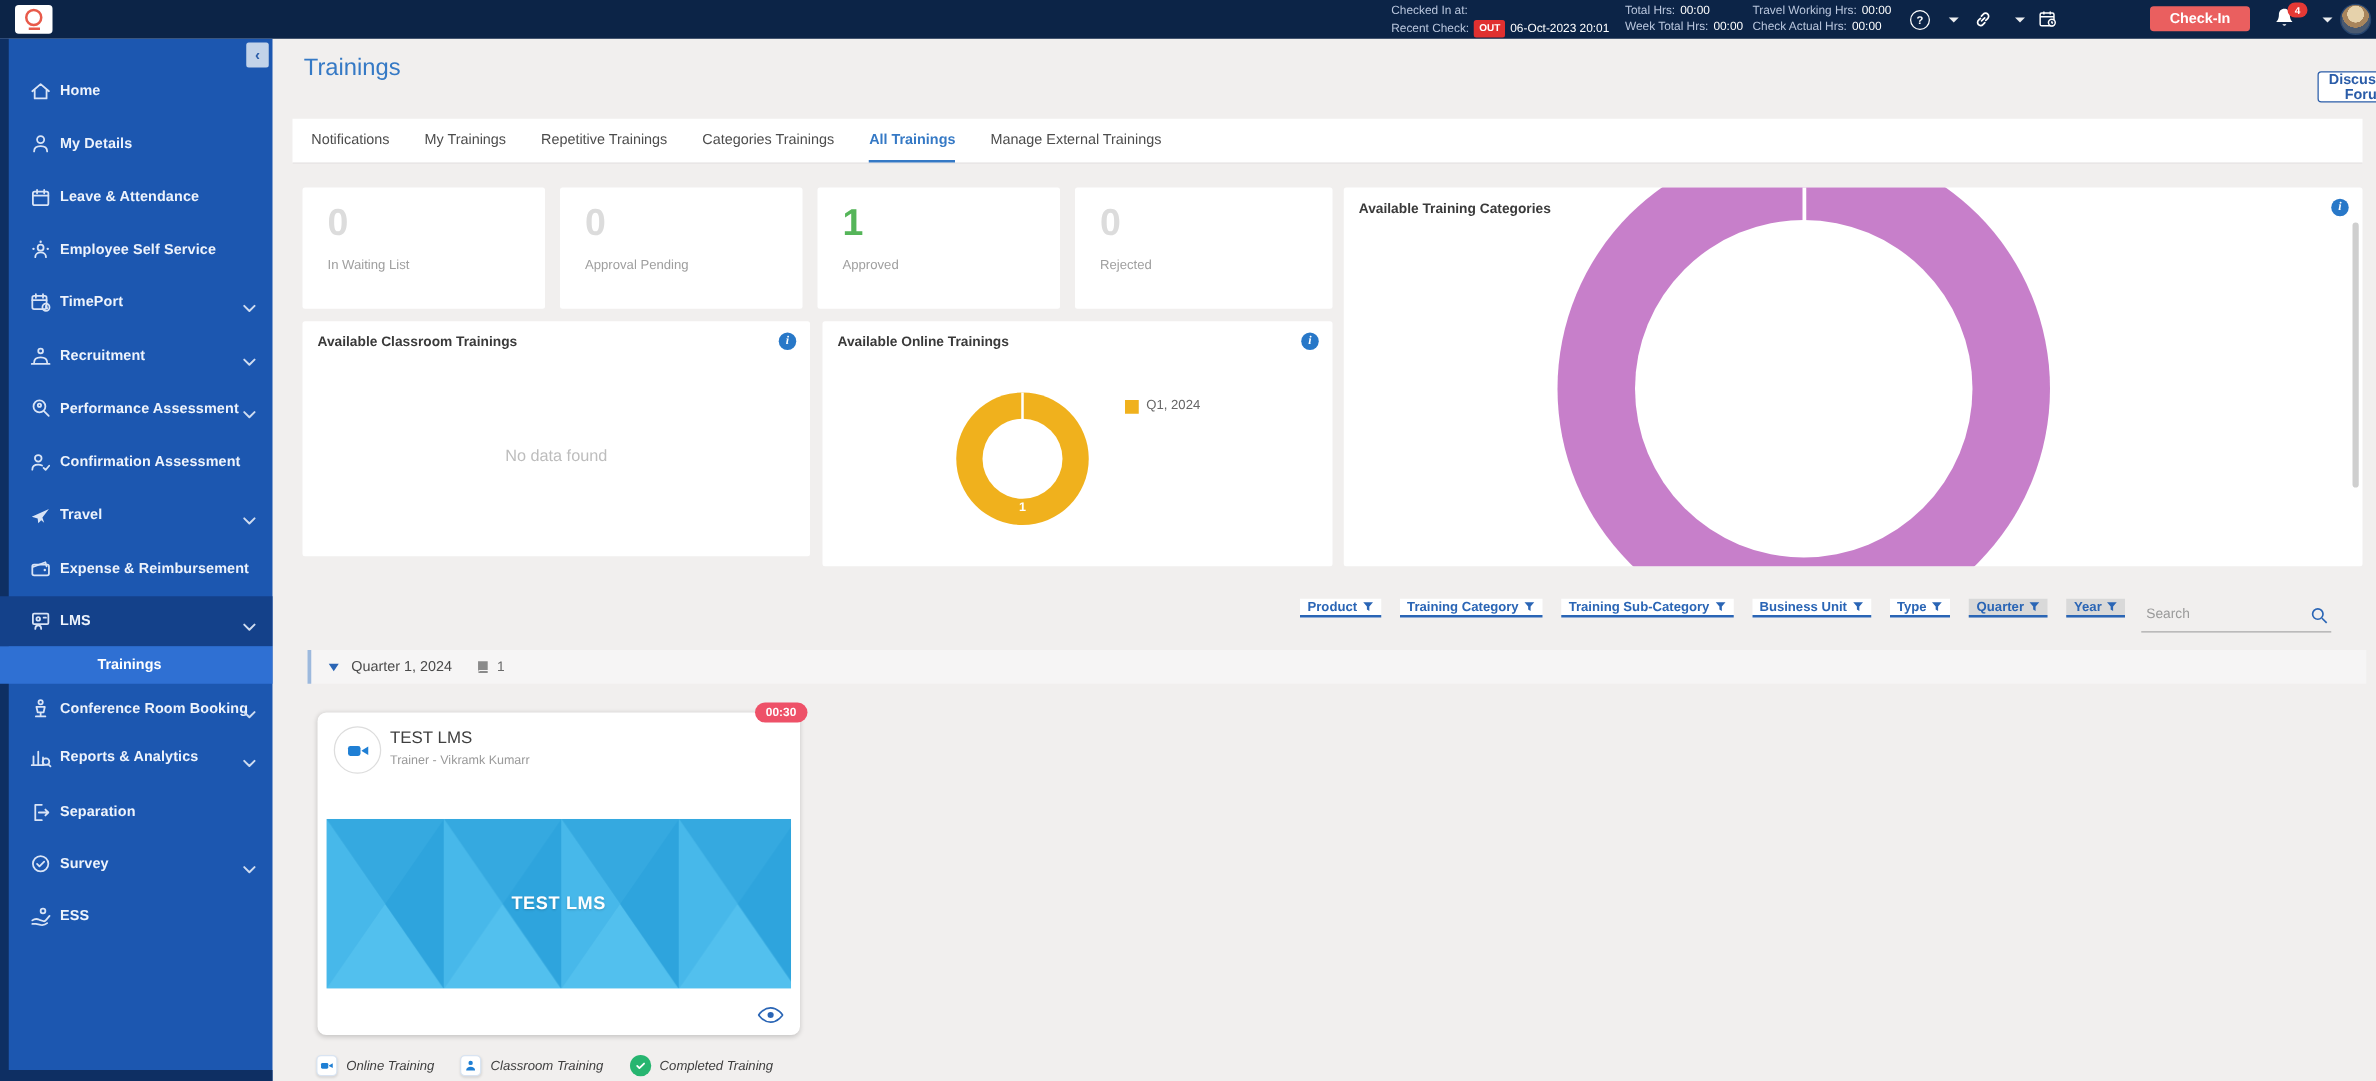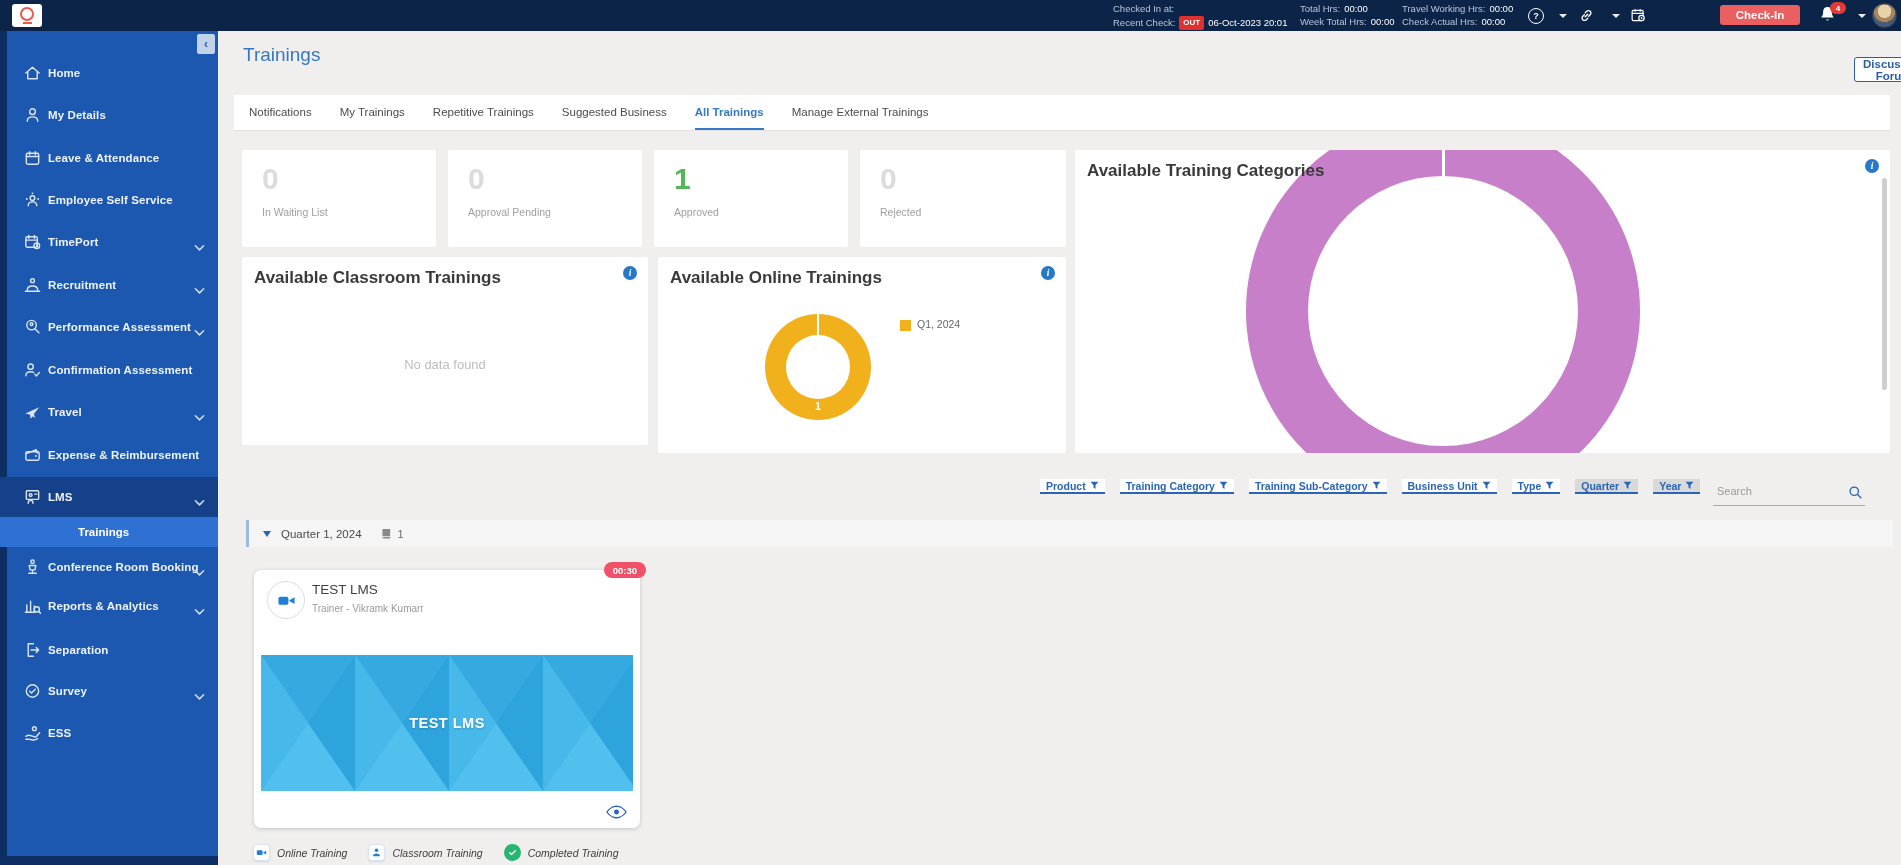--- a/index.html
+++ b/index.html
@@ -48,21 +48,21 @@
   .tab.active{color:#3579c5;border-bottom-color:#3579c5;font-weight:600;}
 
   
   .stat-card{position:absolute;top:150px;height:97px;background:#fff;border-radius:2px;cursor:pointer;}
   .stat-value{margin:13px 0 0 20px;font-size:30px;font-weight:700;color:#dcdcdc;line-height:32px;}
   .stat-value.green{color:#55b559;}
   .stat-label{margin:11px 0 0 20px;font-size:10.5px;color:#9f9f9f;}
 
   
   .panel{position:absolute;background:#fff;border-radius:2px;}
-  .panel-title{position:absolute;left:12px;top:11px;font-size:17px;font-weight:600;color:#3a3a3a;}
+  .panel-title{position:absolute;left:12px;top:11px;font-size:11px;font-weight:600;color:#3a3a3a;}
   .info-ic{position:absolute;right:11px;top:9px;width:14px;height:14px;border-radius:50%;background:#2878c8;color:#fff;font-size:9.5px;font-weight:700;display:flex;align-items:center;justify-content:center;font-family:"Liberation Serif",serif;font-style:italic;cursor:pointer;}
   .donut-clip{position:absolute;left:0;top:0;width:100%;height:100%;overflow:hidden;}
   .donut-big{position:absolute;left:171px;top:-36px;width:394px;height:394px;border-radius:50%;background:#c77fca;}
   .donut-hole-big{position:absolute;left:62px;top:62px;width:270px;height:270px;border-radius:50%;background:#fff;}
   .donut-slit-big{position:absolute;left:196px;top:0;width:3px;height:63px;background:#fff;}
   .cat-scrollbar{position:absolute;right:3px;top:28px;width:5px;height:212px;background:#cfcfcf;border-radius:3px;cursor:pointer;}
   .empty-text{position:absolute;left:0;right:0;top:100px;text-align:center;font-size:13px;color:#bdbdbd;}
   .donut-sm{position:absolute;left:107px;top:57px;width:106px;height:106px;border-radius:50%;background:#f0b11d;}
   .donut-hole-sm{position:absolute;left:21px;top:21px;width:64px;height:64px;border-radius:50%;background:#fff;}
   .donut-slit-sm{position:absolute;left:52px;top:0;width:2px;height:22px;background:#fff;}
@@ -327,21 +327,21 @@
 
   <button class="collapse-btn">‹</button>
 
   <div class="page-title">Trainings</div>
   <button class="df-btn">Discussion Forum</button>
 
   <div class="tabstrip">
     <div class="tab">Notifications</div>
     <div class="tab">My Trainings</div>
     <div class="tab">Repetitive Trainings</div>
-    <div class="tab">Suggested Business</div>
+    <div class="tab">Categories Trainings</div>
     <div class="tab active">All Trainings</div>
     <div class="tab">Manage External Trainings</div>
   </div>
 
   <div class="stat-card" style="left:242px;width:194px;">
     <div class="stat-value">0</div>
     <div class="stat-label">In Waiting List</div>
   </div>
   <div class="stat-card" style="left:448px;width:194px;">
     <div class="stat-value">0</div>

